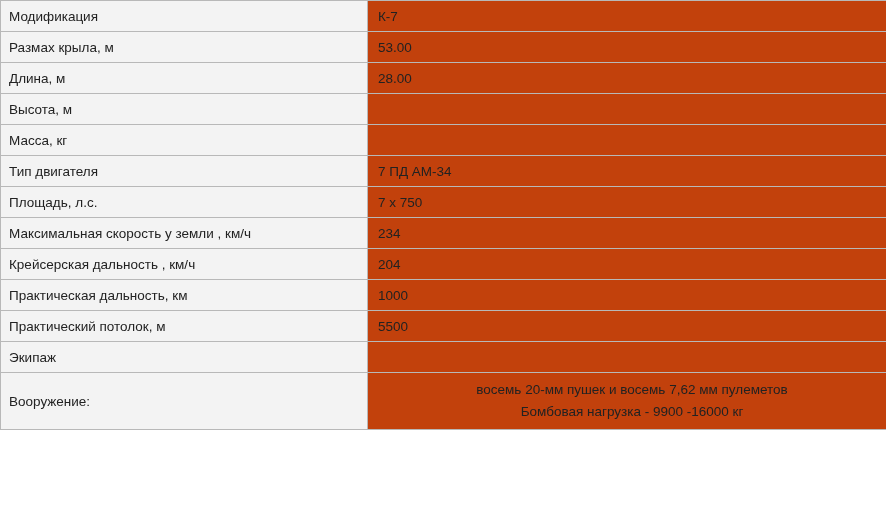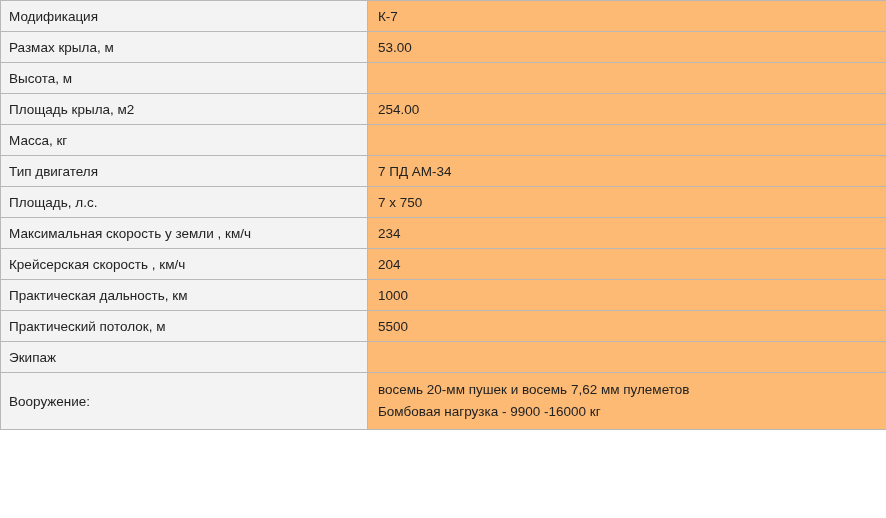--- a/index.html
+++ b/index.html
@@ -31,33 +31,34 @@
     background: #f3f3f3;
     color: #222222;
     white-space: nowrap;
     overflow: hidden;
   }
   .spec-table tr td.param {
     padding-left: 8px;
   }
   .spec-table tr td.value {
     padding-left: 10px;
-    background: #fdba74;
+    background: #c2410c;
   }
   .spec-table td.indent {
     padding-left: 16px;
   }
   .multi-line {
     white-space: normal;
     line-height: 1.65;
     padding-top: 2px;
     padding-bottom: 2px;
   }
   .multi-line .line {
     display: block;
+    text-align: center;
   }
   tr.tall td {
     height: 56px;
     vertical-align: middle;
   }
 </style>
 </head>
 <body>
 
 <table class="spec-table">
@@ -68,45 +69,45 @@
   <tbody>
     <tr>
       <td class="param">Модификация</td>
       <td class="value">К-7</td>
     </tr>
     <tr>
       <td class="param">Размах крыла, м</td>
       <td class="value">53.00</td>
     </tr>
     <tr>
+      <td class="param">Длина, м</td>
+      <td class="value">28.00</td>
+    </tr>
+    <tr>
       <td class="param">Высота, м</td>
       <td class="value"></td>
-    </tr>
-    <tr>
-      <td class="param">Площадь крыла, м2</td>
-      <td class="value">254.00</td>
     </tr>
     <tr>
       <td class="param">Масса, кг</td>
       <td class="value"></td>
     </tr>
     <tr>
       <td class="param">Тип двигателя</td>
       <td class="value">7 ПД АМ-34</td>
     </tr>
     <tr>
       <td class="param">Площадь, л.с.</td>
       <td class="value">7 х 750</td>
     </tr>
     <tr>
       <td class="param">Максимальная скорость у земли , км/ч</td>
       <td class="value">234</td>
     </tr>
     <tr>
-      <td class="param">Крейсерская скорость , км/ч</td>
+      <td class="param">Крейсерская дальность , км/ч</td>
       <td class="value">204</td>
     </tr>
     <tr>
       <td class="param">Практическая дальность, км</td>
       <td class="value">1000</td>
     </tr>
     <tr>
       <td class="param">Практический потолок, м</td>
       <td class="value">5500</td>
     </tr>

